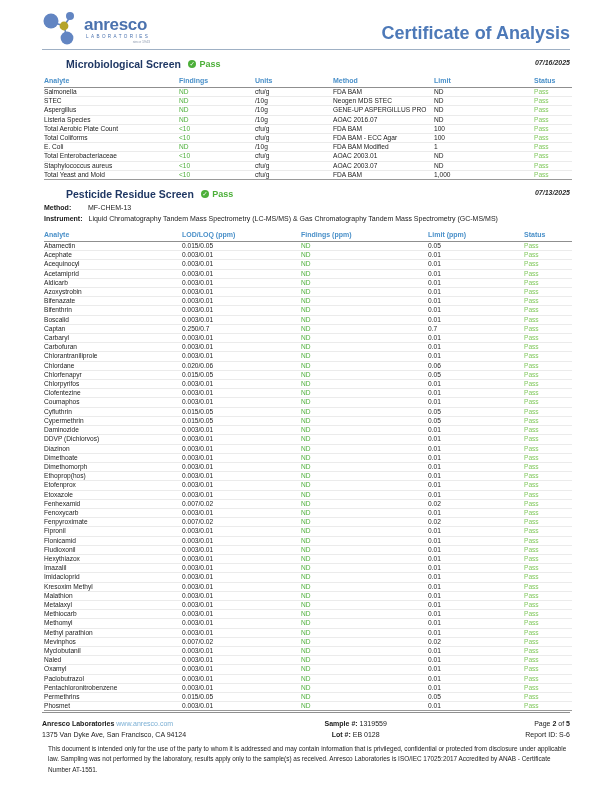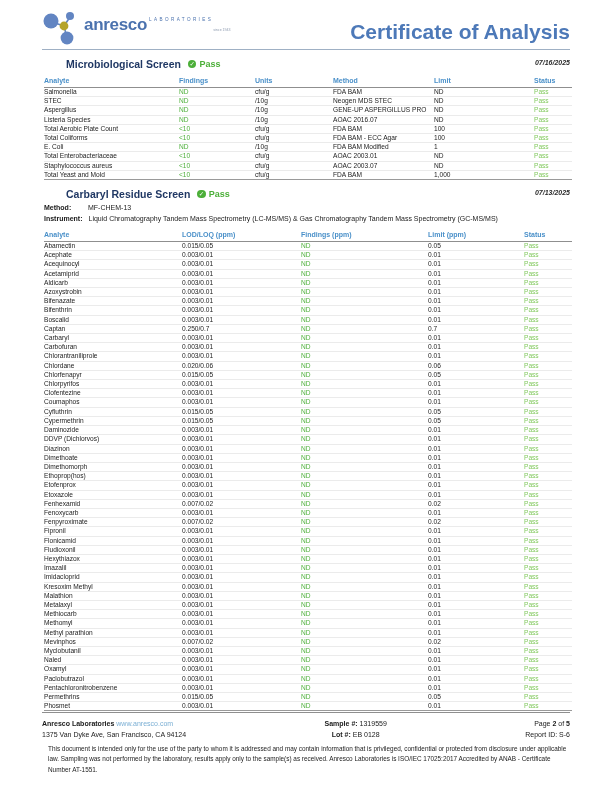--- a/index.html
+++ b/index.html
@@ -3,25 +3,25 @@
 <meta charset="utf-8">
 <style>
   * { margin:0; padding:0; box-sizing:border-box; }
   html,body { background:#ffffff; }
   body { font-family:"Liberation Sans", sans-serif; color:#1a1a1a; }
   .page { position:relative; width:612px; height:792px; background:#fff; overflow:hidden; padding:10px 42px 0 42px; }
 
   
   .hdr { display:flex; justify-content:space-between; align-items:flex-end; }
   .logo { display:flex; align-items:flex-start; gap:2px; }
-  .logo-text { display:flex; flex-direction:row; line-height:1; padding-top:6px; }
+  .logo-text { display:flex; flex-direction:column; line-height:1; padding-top:6px; }
   .logo-name { font-size:17px; font-weight:bold; color:#4b72ae; letter-spacing:-0.3px; }
   .logo-sub { font-size:4.6px; letter-spacing:2.4px; color:#4b72ae; margin-top:1.5px; margin-left:2px; }
   .logo-tagline { font-size:3.6px; color:#8e9bb0; align-self:flex-end; margin-top:1.5px; }
-  .doc-title { font-size:21px; font-weight:bold; color:#4d79b8; padding-bottom:2px; }
+  .doc-title { font-size:18px; font-weight:bold; color:#4d79b8; padding-bottom:2px; }
   .hdr-rule { border:none; border-top:1.6px solid #9fb0c4; margin-top:3px; }
 
   
   .sec-head { position:relative; display:flex; align-items:center; gap:7px; margin-top:8px; }
   .sec-title { font-size:10.5px; font-weight:bold; color:#203864;padding-left:24px; }
   .badge { display:inline-flex; align-items:center; gap:3px; }
   .badge-circle { width:8.5px; height:8.5px; border-radius:50%; background:#4caf39; color:#fff; font-size:6.5px; line-height:8.5px; text-align:center; display:inline-block; }
   .badge-label { font-size:9px; font-weight:bold; color:#4caf39; }
   .sec-date { position:absolute; right:0; top:1px; font-size:7px; font-weight:bold; font-style:italic; color:#2b2b2b; }
 
@@ -195,21 +195,21 @@
             <td>FDA BAM</td>
             <td>1,000</td>
             <td class="green-pass">Pass</td>
           </tr>
         </tbody>
     </table>
   </section>
 
   <section>
     <div class="sec-head">
-      <span class="sec-title">Carbaryl Residue Screen</span>
+      <span class="sec-title">Pesticide Residue Screen</span>
       <span class="badge">
         <span class="badge-circle">✓</span>
         <span class="badge-label">Pass</span>
       </span>
       <span class="sec-date">07/13/2025</span>
     </div>
     <div class="meta-line">
       <span class="meta-label">Method:</span>
       <span class="meta-value">MF-CHEM-13</span>
     </div>

